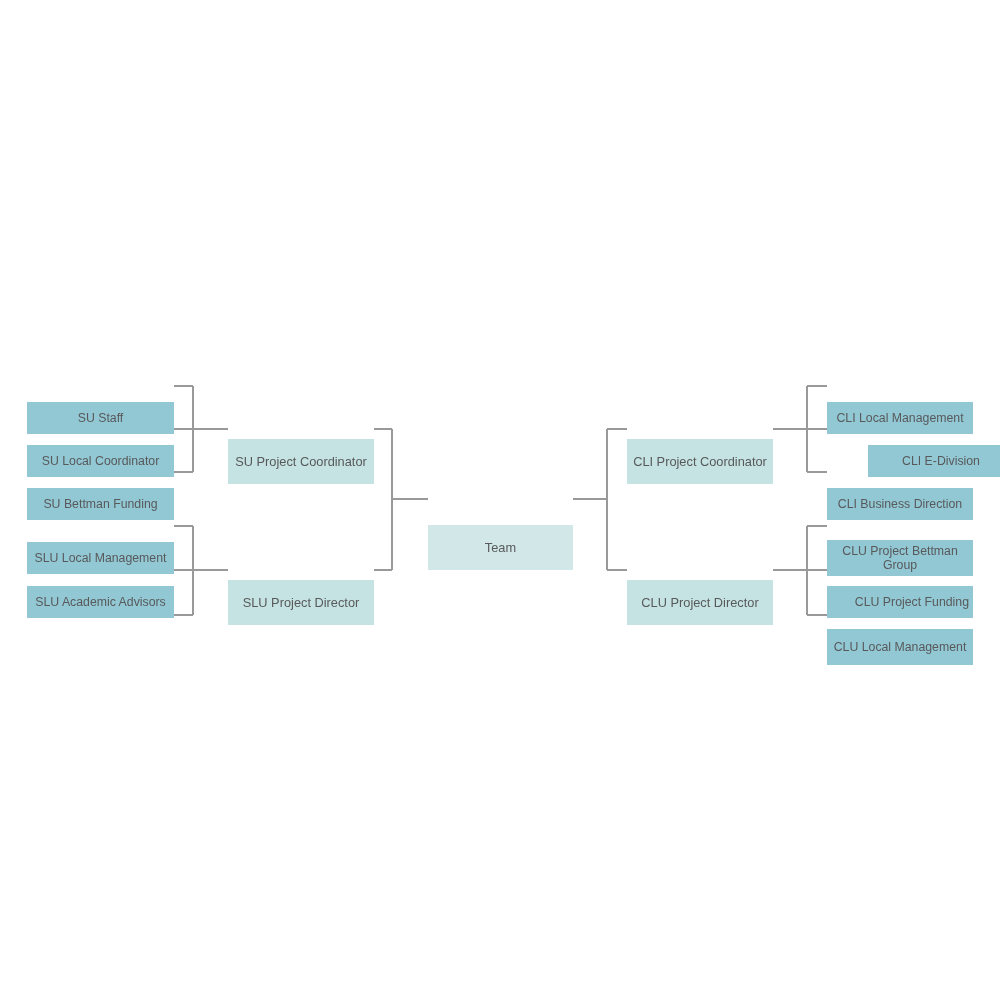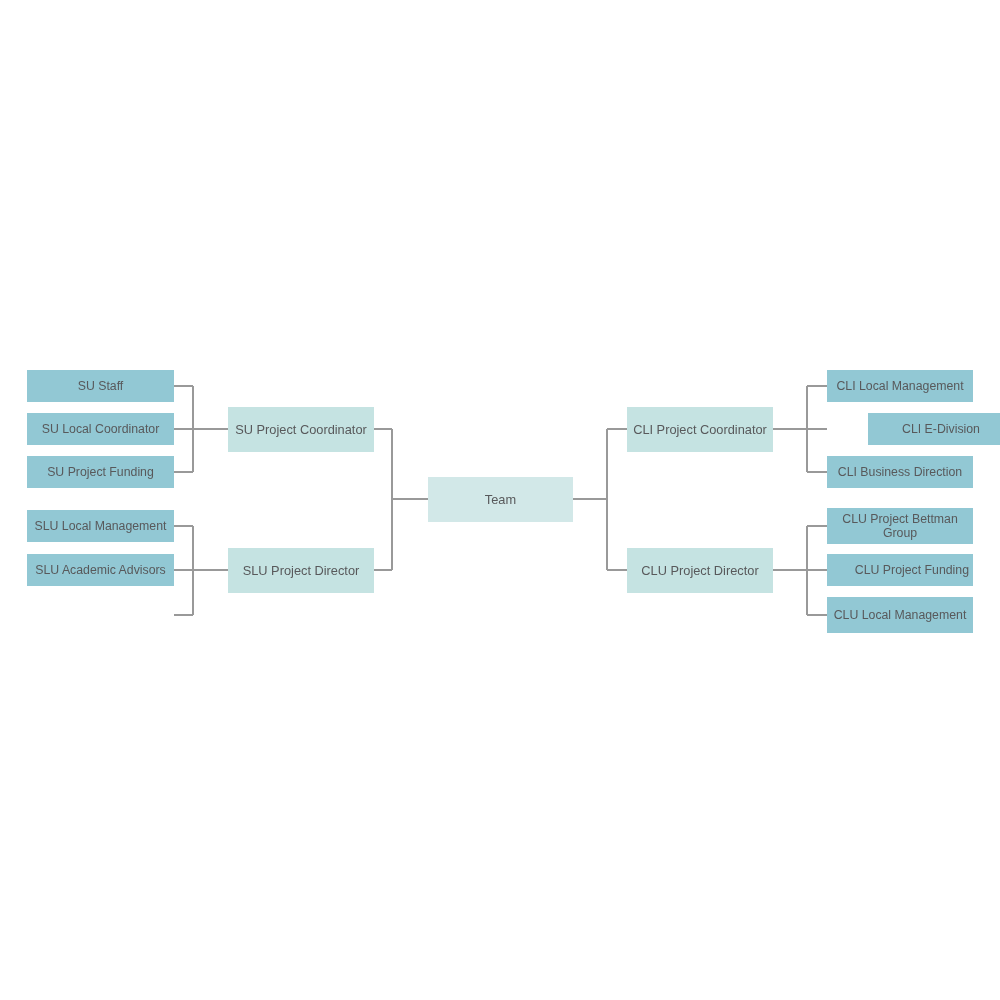--- a/index.html
+++ b/index.html
@@ -30,20 +30,21 @@
   .node {
     position: absolute;
     box-sizing: border-box;
     display: flex;
     align-items: center;
     justify-content: center;
     text-align: center;
     color: #58595b;
     line-height: 1.18;
     padding: 0 4px;
+    margin-top: 32px;
   }
   .node-leaf {
     background: #92c8d4;
     font-size: 12.3px;
   }
   .node-mid {
     background: #c5e3e2;
     font-size: 12.8px;
   }
   .node-root {
@@ -93,36 +94,36 @@
 
       <path d="M773,570 L807,570"></path>
       <path d="M807,526 L807,615"></path>
       <path d="M807,526 L827,526"></path>
       <path d="M807,570 L827,570"></path>
       <path d="M807,615 L827,615"></path>
 
     </g>
   </svg>
 
-  <div class="node node-root" style="left:428px; top:477px; width:145px; height:45px;">
+  <div class="node node-root" style="left:428px; top:493px; width:145px; height:45px;">
     <span>Team</span>
   </div>
 
   <div class="node node-mid" style="left:228px; top:407px; width:146px; height:45px;">
     <span>SU Project Coordinator</span>
   </div>
 
   <div class="node node-leaf" style="left:27px; top:370px; width:147px; height:32px;">
     <span>SU Staff</span>
   </div>
   <div class="node node-leaf" style="left:27px; top:413px; width:147px; height:32px;">
     <span>SU Local Coordinator</span>
   </div>
   <div class="node node-leaf" style="left:27px; top:456px; width:147px; height:32px;">
-    <span>SU Project Funding</span>
+    <span>SU Bettman Funding</span>
   </div>
 
   <div class="node node-mid" style="left:228px; top:548px; width:146px; height:45px;">
     <span>SLU Project Director</span>
   </div>
 
   <div class="node node-leaf" style="left:27px; top:510px; width:147px; height:32px;">
     <span>SLU Local Management</span>
   </div>
   <div class="node node-leaf" style="left:27px; top:554px; width:147px; height:32px;">

